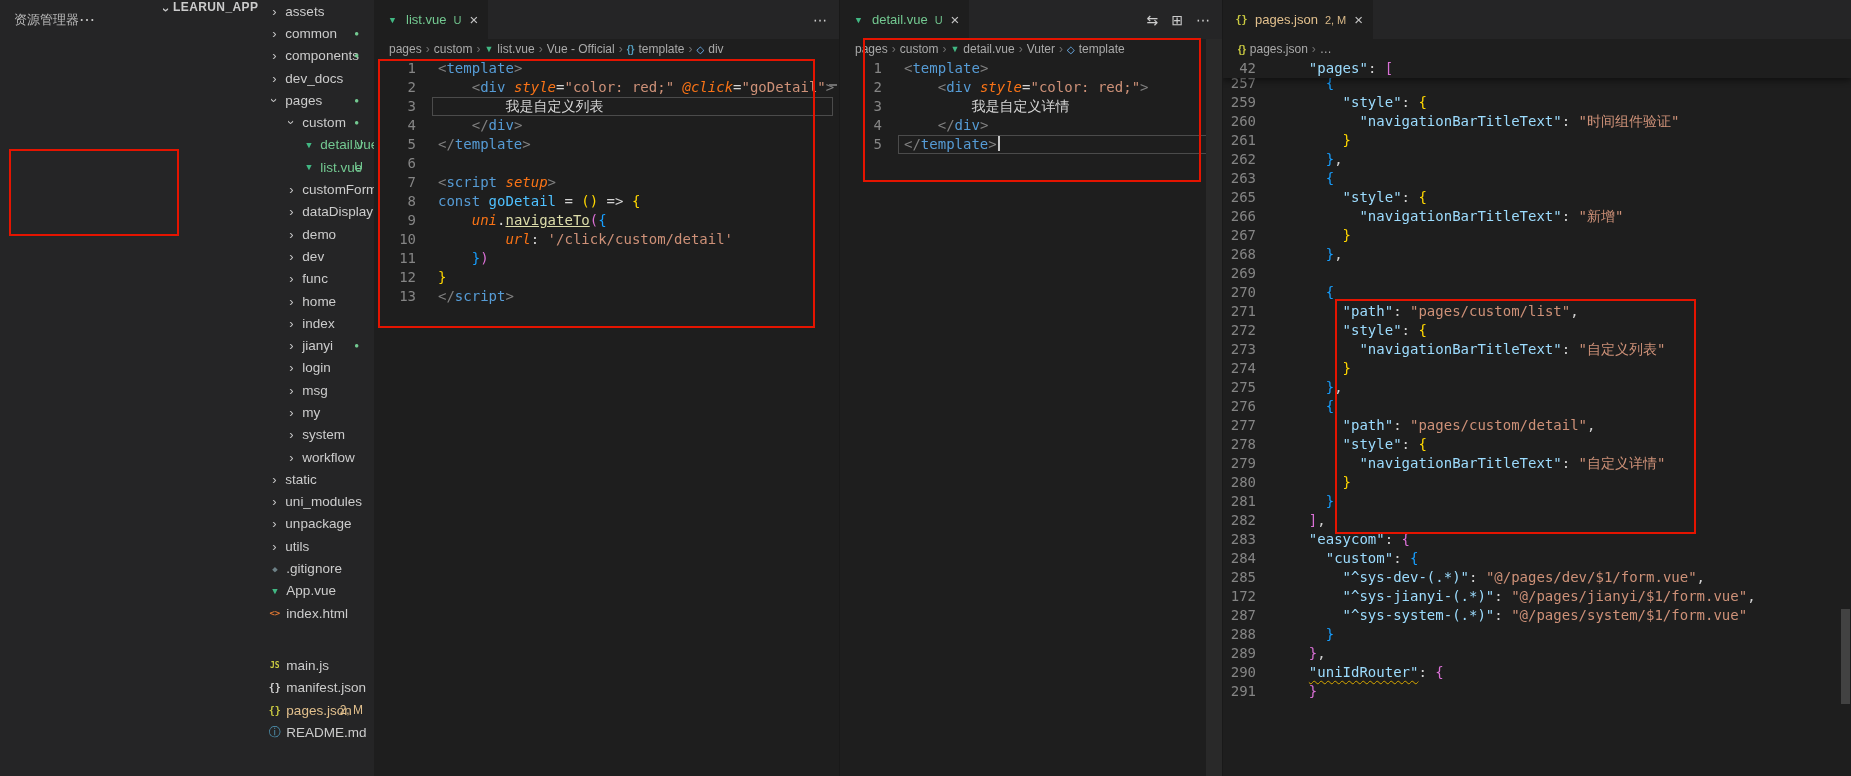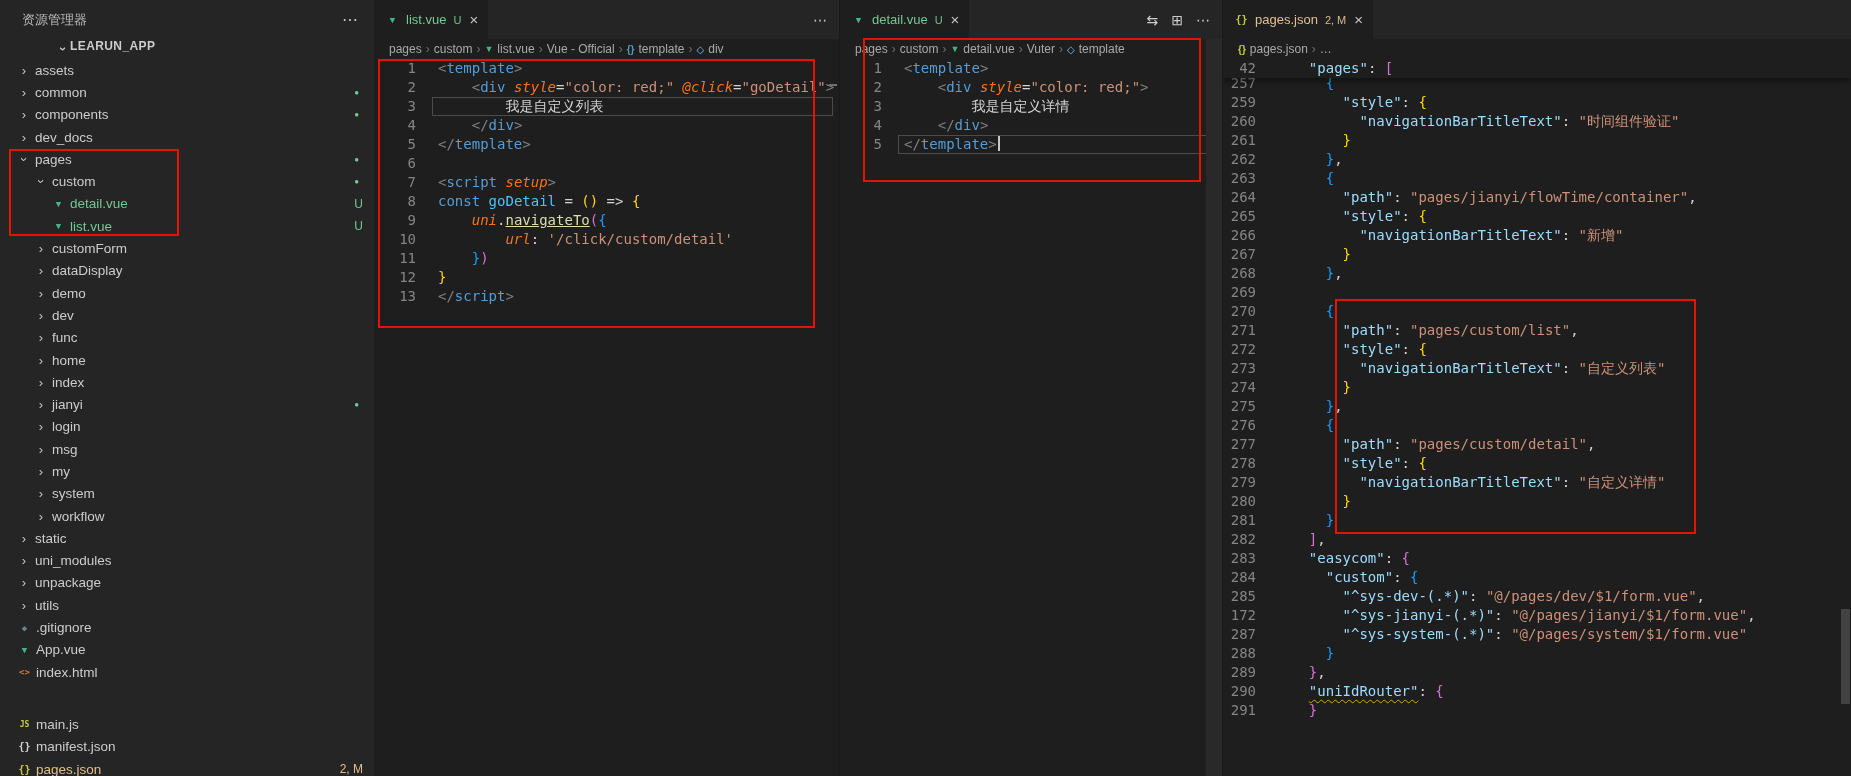--- a/index.html
+++ b/index.html
@@ -5,21 +5,21 @@
   * { margin:0; padding:0; box-sizing:border-box; }
   html,body { width:1851px; height:776px; overflow:hidden; }
   body {
     background:#1e1e1e; color:#cccccc;
     font-family:"Liberation Sans", sans-serif;
     position:relative;
   }
   .app { position:absolute; inset:0; display:flex; }
 
   
-  .sidebar { width:374px; flex-shrink:0; background:#252526; display:flex; flex-direction:column; position:relative;padding-left:8px; }
+  .sidebar { width:374px; flex-shrink:0; background:#252526; display:flex; flex-direction:row; position:relative; }
   .sb-header { height:39px; display:flex; align-items:center; justify-content:space-between; padding:0 16px 0 14px; font-size:13px; color:#bbbbbb; flex-shrink:0; }
   .sb-header .more { color:#c5c5c5; font-size:16px; cursor:pointer; }
   .section-header { height:20px; display:flex; font-size:12px; font-weight:700; color:#cccccc; letter-spacing:.4px; cursor:pointer; flex-shrink:0;margin-left:44px; }
   .section-header .chev { width:18px; text-align:center; }
   .tree { flex:1; overflow:hidden; position:relative; }
   .tree-row { height:22.3px; display:flex; align-items:center; font-size:13.5px; color:#cccccc; position:relative; cursor:pointer; white-space:nowrap; }
   .chev { display:inline-block; width:16px; text-align:center; color:#c5c5c5; font-size:13px; flex-shrink:0; }
   .chev.exp { transform:rotate(90deg); }
   .ficon { display:inline-block; width:17px; text-align:center; flex-shrink:0; font-family:"DejaVu Sans Mono","Liberation Mono",monospace; }
   .tlabel { margin-left:3px; }
@@ -385,21 +385,20 @@
         </div>
       <div class="code">
         <div class="sticky"><span class="gutter">42</span><span class="ltext"><span class="tk-x">  </span><span class="tk-j">"pages"</span><span class="tk-x">: </span><span class="tk-b2">[</span></span></div>
         <div class="code-lines">
             <div class="code-line"><span class="gutter">257</span><span class="ltext"><span class="tk-x">    </span><span class="tk-b3">{</span></span></div>
             <div class="code-line"><span class="gutter">259</span><span class="ltext"><span class="tk-x">      </span><span class="tk-j">"style"</span><span class="tk-x">: </span><span class="tk-b1">{</span></span></div>
             <div class="code-line"><span class="gutter">260</span><span class="ltext"><span class="tk-x">        </span><span class="tk-j">"navigationBarTitleText"</span><span class="tk-x">: </span><span class="tk-s">"时间组件验证"</span></span></div>
             <div class="code-line"><span class="gutter">261</span><span class="ltext"><span class="tk-x">      </span><span class="tk-b1">}</span></span></div>
             <div class="code-line"><span class="gutter">262</span><span class="ltext"><span class="tk-x">    </span><span class="tk-b3">}</span><span class="tk-x">,</span></span></div>
             <div class="code-line"><span class="gutter">263</span><span class="ltext"><span class="tk-x">    </span><span class="tk-b3">{</span></span></div>
-            <div class="code-line"><span class="gutter">264</span><span class="ltext"><span class="tk-x">      </span><span class="tk-j">"path"</span><span class="tk-x">: </span><span class="tk-s">"pages/jianyi/flowTime/container"</span><span class="tk-x">,</span></span></div>
             <div class="code-line"><span class="gutter">265</span><span class="ltext"><span class="tk-x">      </span><span class="tk-j">"style"</span><span class="tk-x">: </span><span class="tk-b1">{</span></span></div>
             <div class="code-line"><span class="gutter">266</span><span class="ltext"><span class="tk-x">        </span><span class="tk-j">"navigationBarTitleText"</span><span class="tk-x">: </span><span class="tk-s">"新增"</span></span></div>
             <div class="code-line"><span class="gutter">267</span><span class="ltext"><span class="tk-x">      </span><span class="tk-b1">}</span></span></div>
             <div class="code-line"><span class="gutter">268</span><span class="ltext"><span class="tk-x">    </span><span class="tk-b3">}</span><span class="tk-x">,</span></span></div>
             <div class="code-line"><span class="gutter">269</span><span class="ltext"></span></div>
             <div class="code-line"><span class="gutter">270</span><span class="ltext"><span class="tk-x">    </span><span class="tk-b3">{</span></span></div>
             <div class="code-line"><span class="gutter">271</span><span class="ltext"><span class="tk-x">      </span><span class="tk-j">"path"</span><span class="tk-x">: </span><span class="tk-s">"pages/custom/list"</span><span class="tk-x">,</span></span></div>
             <div class="code-line"><span class="gutter">272</span><span class="ltext"><span class="tk-x">      </span><span class="tk-j">"style"</span><span class="tk-x">: </span><span class="tk-b1">{</span></span></div>
             <div class="code-line"><span class="gutter">273</span><span class="ltext"><span class="tk-x">        </span><span class="tk-j">"navigationBarTitleText"</span><span class="tk-x">: </span><span class="tk-s">"自定义列表"</span></span></div>
             <div class="code-line"><span class="gutter">274</span><span class="ltext"><span class="tk-x">      </span><span class="tk-b1">}</span></span></div>

